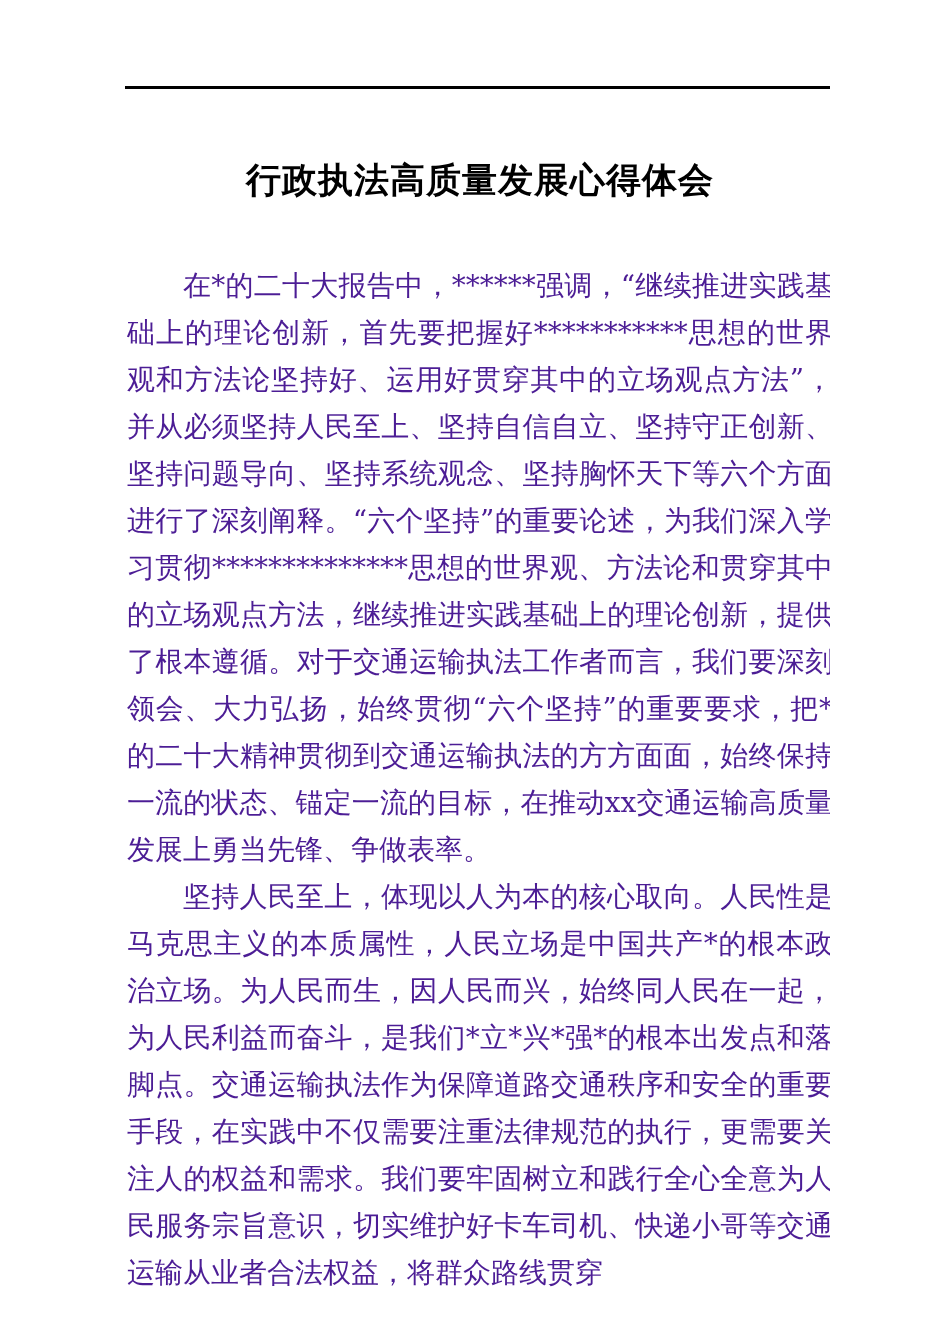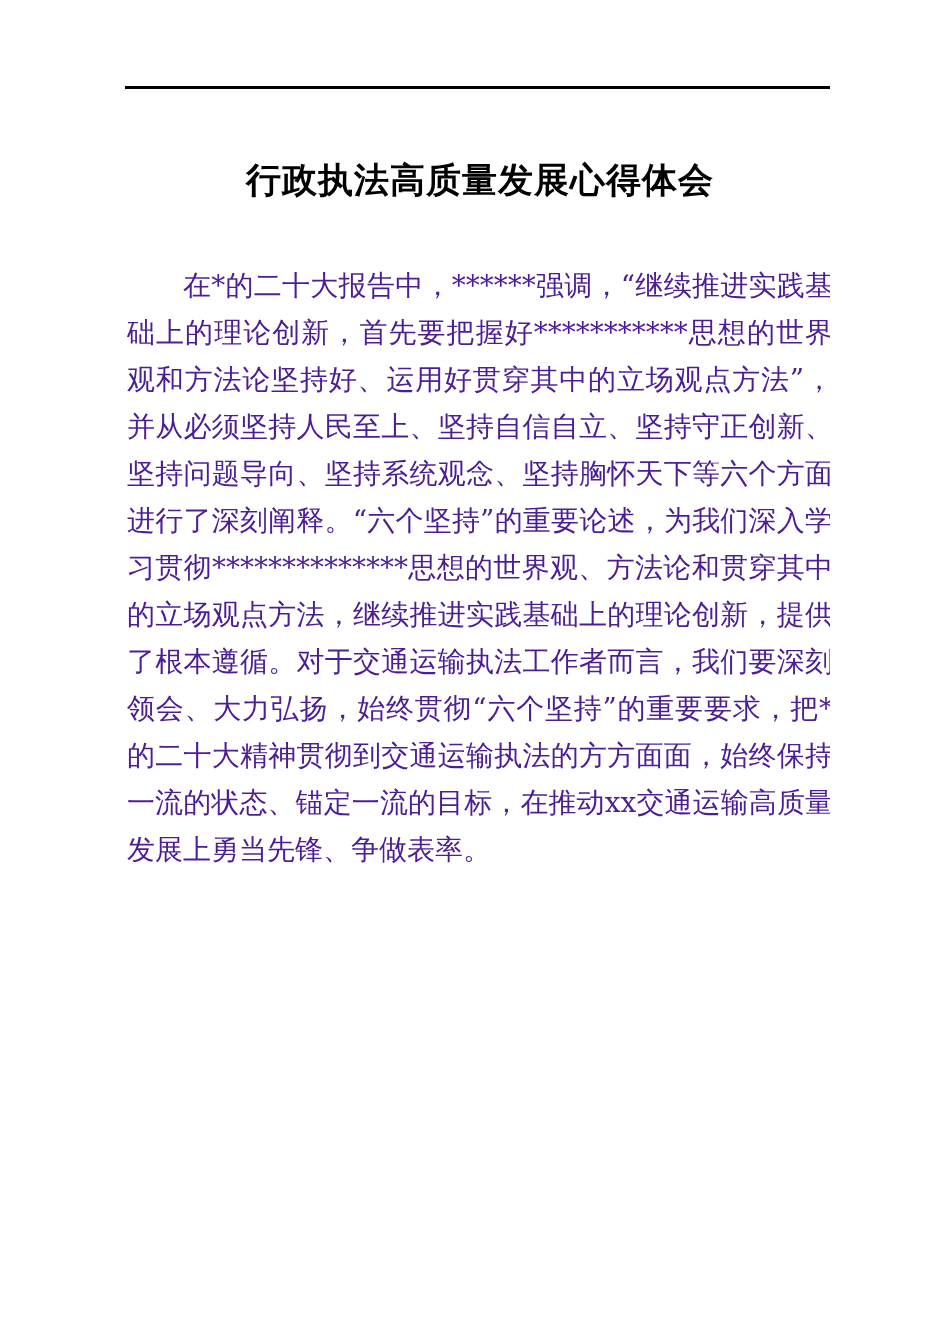--- a/index.html
+++ b/index.html
@@ -55,14 +55,15 @@
   }
 </style>
 </head>
 <body>
 
 <div class="page">
   <div class="header-rule"></div>
   <h1 class="doc-title">行政执法高质量发展心得体会</h1>
   <div class="doc-body">
     <p class="doc-paragraph">在*的二十大报告中，******强调，“继续推进实践基础上的理论创新，首先要把握好***********思想的世界观和方法论坚持好、运用好贯穿其中的立场观点方法”，并从必须坚持人民至上、坚持自信自立、坚持守正创新、坚持问题导向、坚持系统观念、坚持胸怀天下等六个方面进行了深刻阐释。“六个坚持”的重要论述，为我们深入学习贯彻**************思想的世界观、方法论和贯穿其中的立场观点方法，继续推进实践基础上的理论创新，提供了根本遵循。对于交通运输执法工作者而言，我们要深刻领会、大力弘扬，始终贯彻“六个坚持”的重要要求，把*的二十大精神贯彻到交通运输执法的方方面面，始终保持一流的状态、锚定一流的目标，在推动xx交通运输高质量发展上勇当先锋、争做表率。</p>
+    <p class="doc-paragraph">坚持人民至上，体现以人为本的核心取向。人民性是马克思主义的本质属性，人民立场是中国共产*的根本政治立场。为人民而生，因人民而兴，始终同人民在一起，为人民利益而奋斗，是我们*立*兴*强*的根本出发点和落脚点。交通运输执法作为保障道路交通秩序和安全的重要手段，在实践中不仅需要注重法律规范的执行，更需要关注人的权益和需求。我们要牢固树立和践行全心全意为人民服务宗旨意识，切实维护好卡车司机、快递小哥等交通运输从业者合法权益，将群众路线贯穿</p>
   </div>
 </div>
 
 </body></html>

